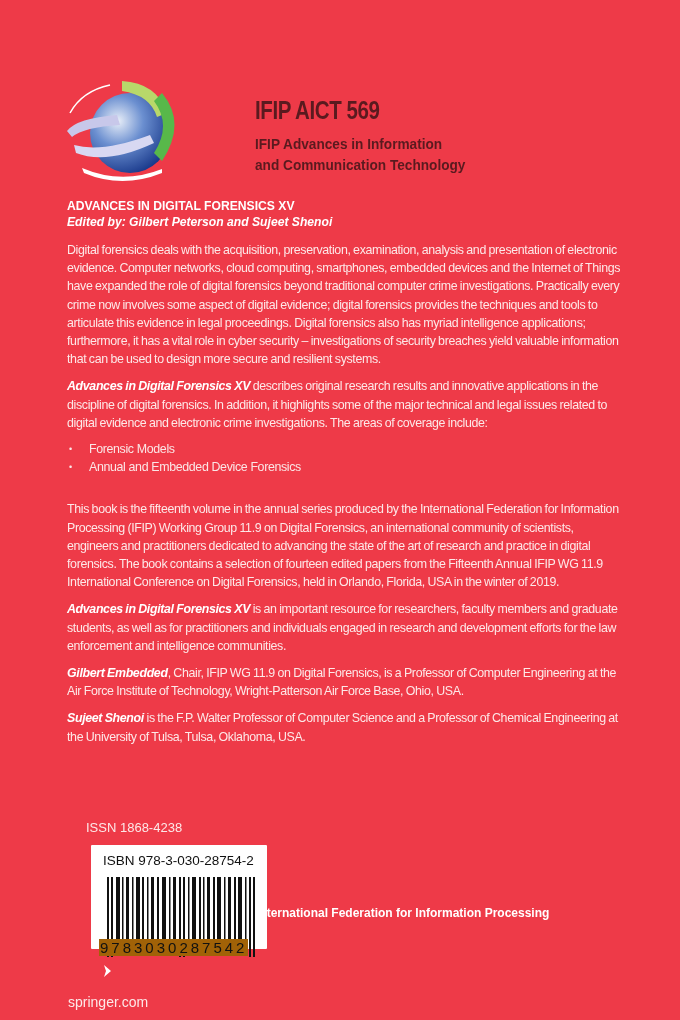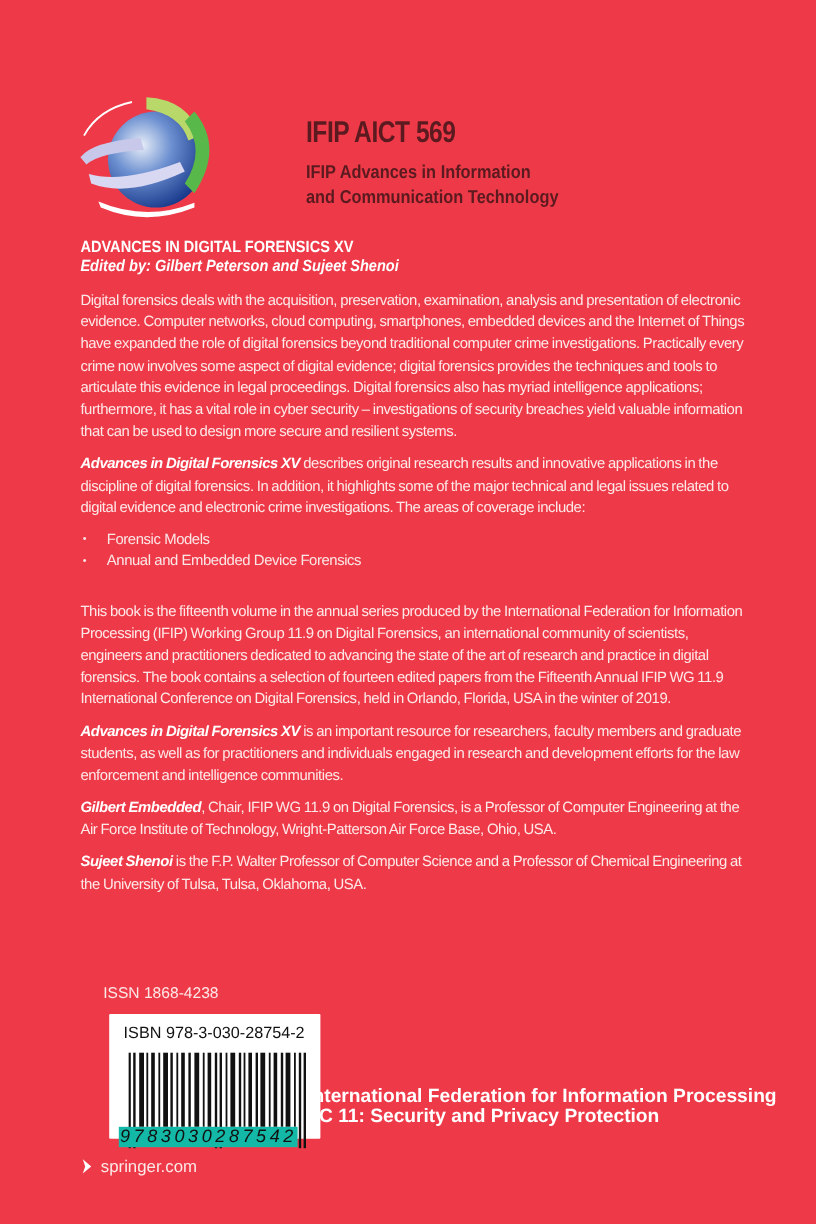--- a/index.html
+++ b/index.html
@@ -39,24 +39,24 @@
     .p3 { margin-top: 24px; }
     .p4, .p5, .p6 { margin-top: 9px; }
     .issn { position: absolute; left: 69px; top: 820px; font-size: 13px; color: #fde8e8; margin-left: 17px; }
     .barcode-box {
       position: absolute; left: 68px; top: 845px; width: 176px; height: 104px;
       background: #fff; border-radius: 1px; margin-left: 23px;
     }
     .isbn-top { position: absolute; left: 12px; top: 8px; font-size: 13.5px; color: #111; white-space: nowrap; }
     .bars { position: absolute; left: 16px; top: 32px; width: 148px; height: 80px; }
     .isbn-digits { position: absolute; left: 8px; top: 94px; font-size: 15px; color: #111; letter-spacing: 3px; background: transparent; }
-    .isbn-digits span { background: #14b8a6; padding: 0 1px; font-style: italic; }
-    .ifip-footer { position: absolute; left: 256px; top: 905px; font-weight: bold; font-size: 16px; line-height: 17px; color: #fff; white-space: nowrap; }
+    .isbn-digits span { background: #a16207; padding: 0 1px; }
+    .ifip-footer { position: absolute; left: 256px; top: 905px; font-weight: bold; font-size: 12px; line-height: 17px; color: #fff; white-space: nowrap; }
     .ifip-footer .l3 { padding-left: 36px; }
-    .springer { position: absolute; left: 68px; top: 964px; font-size: 14px; color: #fde8e8; display: flex; align-items: center; gap: 6px; }
+    .springer { position: absolute; left: 68px; top: 964px; font-size: 14px; color: #fde8e8; display: flex; align-items: center; gap: 16px; flex-direction: column; }
     .chev { width: 10px; height: 14px; }
   </style>
 </head>
 <body>
 
 <div class="logo">
   <svg viewBox="0 0 130 115" width="130" height="115">
     <defs>
       <radialGradient id="g" cx="35%" cy="35%" r="70%">
         <stop offset="0%" stop-color="#e8eef8"></stop>
@@ -142,21 +142,20 @@
         <rect x="138" y="0" width="1.5" height="62"></rect>
       <rect x="142" y="0" width="2" height="80"></rect>
         <rect x="146" y="0" width="2" height="80"></rect>
     </g>
   </svg>
   <div class="isbn-digits"><span>9783030287542</span></div>
 </div>
 
 <div class="ifip-footer">
   <div>International Federation for Information Processing</div>
-  <div>TC 11: Security and Privacy Protection</div>
 </div>
 
 <div class="springer">
   <svg class="chev" viewBox="0 0 10 14">
     <path d="M1 1 L8 7 L1 13 L3 7 Z" fill="#fff"></path>
   </svg>
   <span>springer.com</span>
 </div>
 
 </body></html>

